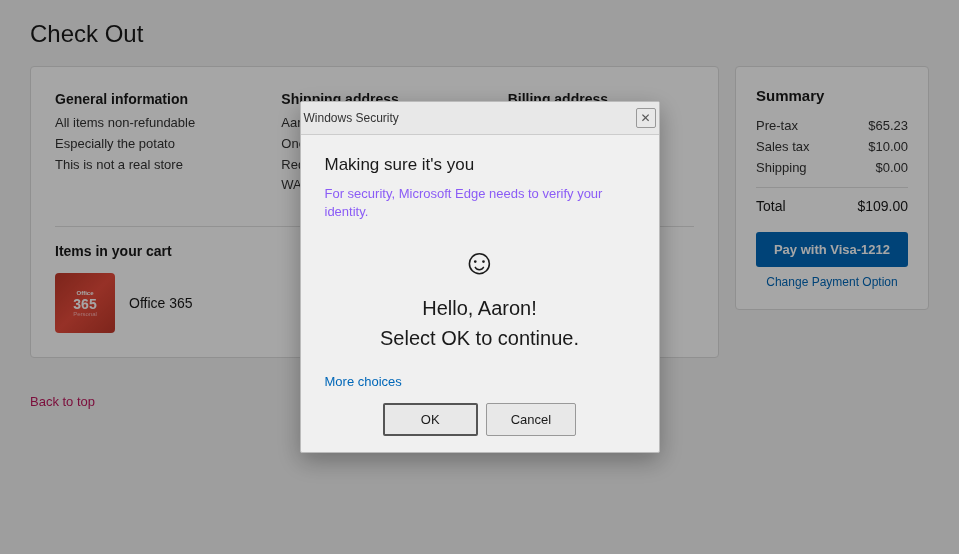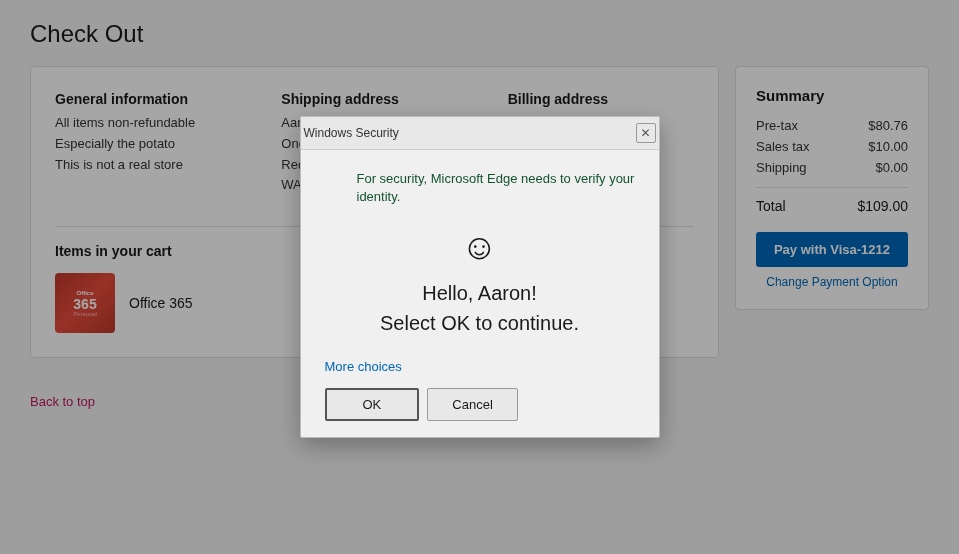--- a/index.html
+++ b/index.html
@@ -203,24 +203,23 @@
       padding: 20px 24px 16px 24px;
     }
     .dialog-title {
       font-size: 17px;
       font-weight: 400;
       color: #1a1a1a;
       margin-bottom: 10px;
     }
     .dialog-desc {
       font-size: 13px;
-      color: #14532d;
+      color: #8b5cf6;
       margin-bottom: 20px;
       line-height: 1.4;
-      margin-left: 32px;
     }
     .dialog-face {
       font-size: 36px;
       text-align: center;
       margin-bottom: 10px;
     }
     .dialog-hello {
       text-align: center;
       font-size: 20px;
       font-weight: 400;
@@ -231,21 +230,21 @@
     .dialog-more {
       color: #0067b8;
       font-size: 13px;
       cursor: pointer;
       margin-bottom: 14px;
       display: inline-block;
     }
     .dialog-buttons {
       display: flex;
       gap: 8px;
-      justify-content: flex-start;
+      justify-content: center;
     }
     .btn-ok {
       background: #e8e8e8;
       border: 2px solid #555;
       border-radius: 2px;
       padding: 7px 36px;
       font-size: 13px;
       cursor: pointer;
       color: #1a1a1a;
     }
@@ -305,21 +304,21 @@
           <span>Office 365</span>
         </div>
       </div>
     </div>
 
     <div class="summary-card">
       <h3>Summary</h3>
 
       <div class="summary-row">
         <span>Pre-tax</span>
-        <span>$80.76</span>
+        <span>$65.23</span>
       </div>
       <div class="summary-row">
         <span>Sales tax</span>
         <span>$10.00</span>
       </div>
       <div class="summary-row">
         <span>Shipping</span>
         <span>$0.00</span>
       </div>
       <div class="summary-row total">
@@ -335,20 +334,21 @@
 
 <div class="back-to-top">Back to top</div>
 
 <div class="dialog-overlay">
   <div class="dialog">
     <div class="dialog-titlebar">
       <span class="dialog-titlebar-text">Windows Security</span>
       <button class="dialog-close">✕</button>
     </div>
     <div class="dialog-body">
+      <div class="dialog-title">Making sure it's you</div>
       <div class="dialog-desc">For security, Microsoft Edge needs to verify your identity.</div>
       <div class="dialog-face">☺</div>
       <div class="dialog-hello">
         <span>Hello, Aaron!</span><br>
         <span>Select OK to continue.</span>
       </div>
       <a class="dialog-more">More choices</a>
       <div class="dialog-buttons">
         <button class="btn-ok">OK</button>
         <button class="btn-cancel">Cancel</button>

